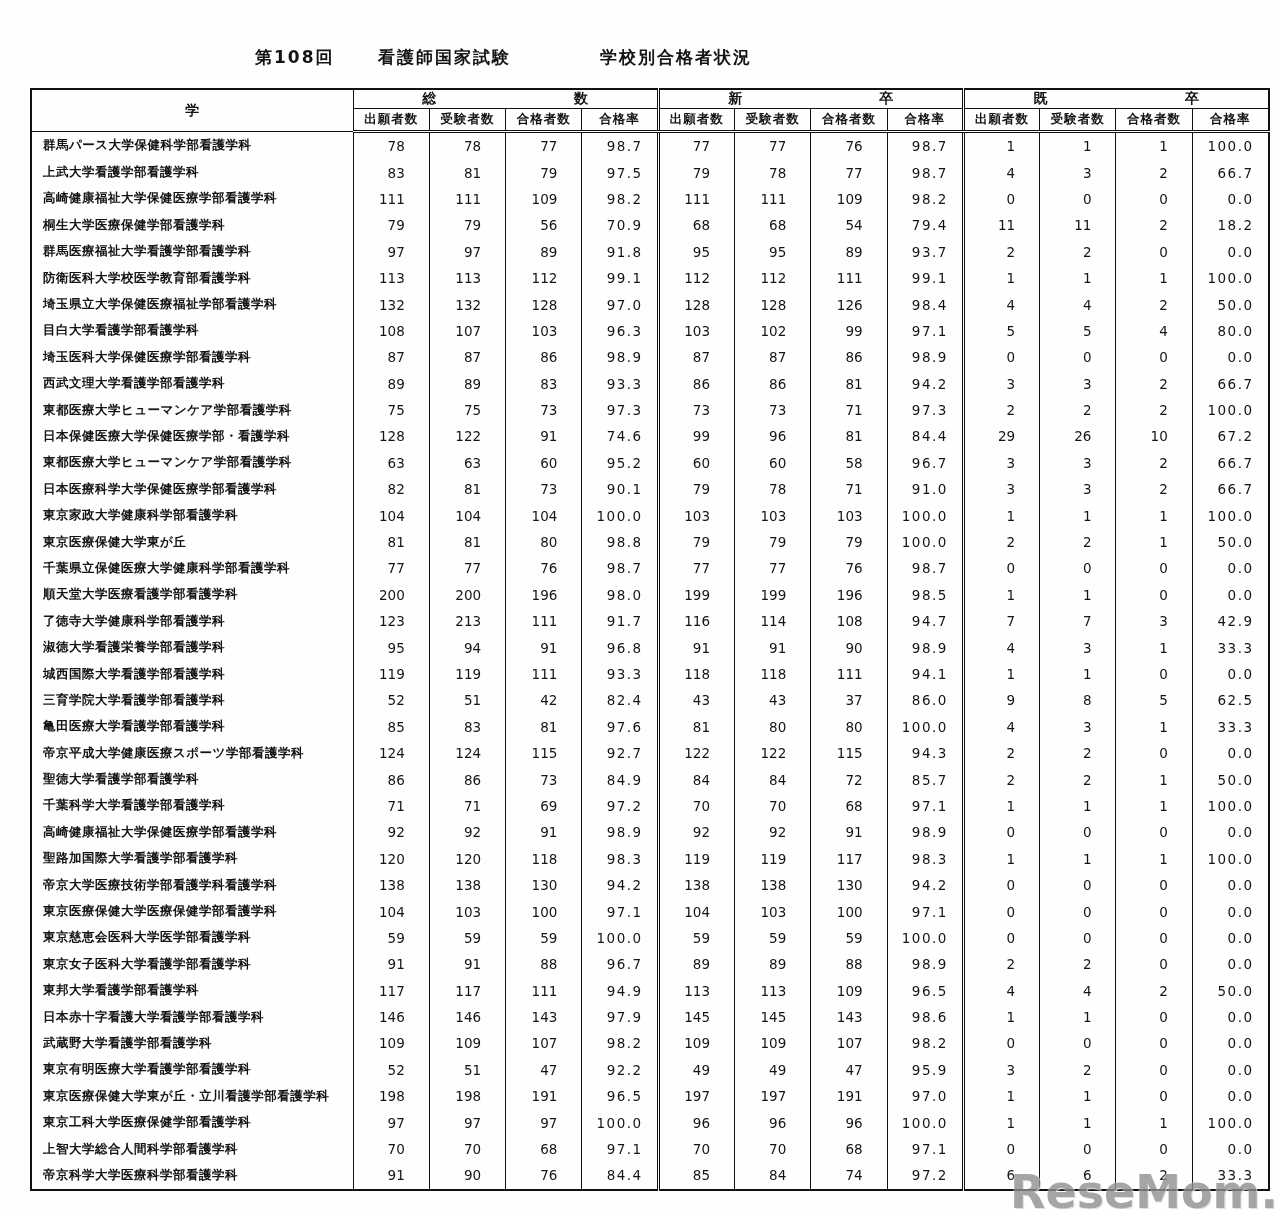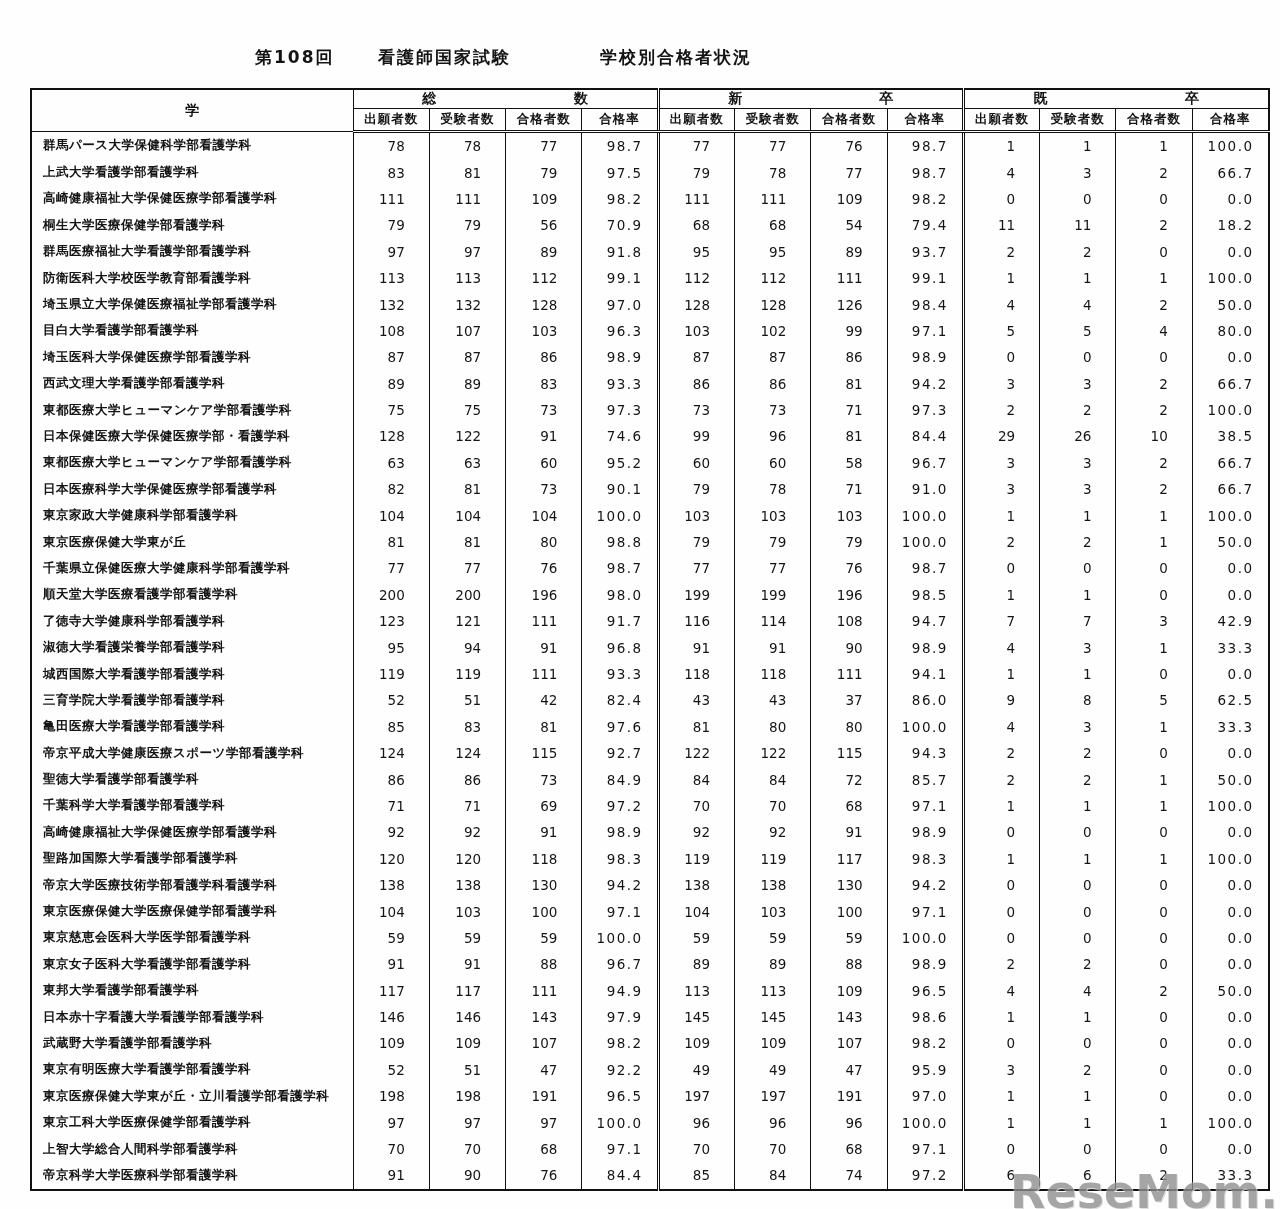--- a/index.html
+++ b/index.html
@@ -256,21 +256,21 @@
           <td class="num">122</td>
           <td class="num">91</td>
           <td class="num rate">74.6</td>
           <td class="num gb">99</td>
           <td class="num">96</td>
           <td class="num">81</td>
           <td class="num rate">84.4</td>
           <td class="num gb">29</td>
           <td class="num">26</td>
           <td class="num">10</td>
-          <td class="num rate">38.5</td>
+          <td class="num rate">67.2</td>
         </tr>
         <tr>
           <td class="school">東都医療大学ヒューマンケア学部看護学科</td>
           <td class="num">63</td>
           <td class="num">63</td>
           <td class="num">60</td>
           <td class="num rate">95.2</td>
           <td class="num gb">60</td>
           <td class="num">60</td>
           <td class="num">58</td>
@@ -351,21 +351,21 @@
           <td class="num">196</td>
           <td class="num rate">98.5</td>
           <td class="num gb">1</td>
           <td class="num">1</td>
           <td class="num">0</td>
           <td class="num rate">0.0</td>
         </tr>
         <tr>
           <td class="school">了徳寺大学健康科学部看護学科</td>
           <td class="num">123</td>
-          <td class="num">121</td>
+          <td class="num">213</td>
           <td class="num">111</td>
           <td class="num rate">91.7</td>
           <td class="num gb">116</td>
           <td class="num">114</td>
           <td class="num">108</td>
           <td class="num rate">94.7</td>
           <td class="num gb">7</td>
           <td class="num">7</td>
           <td class="num">3</td>
           <td class="num rate">42.9</td>

